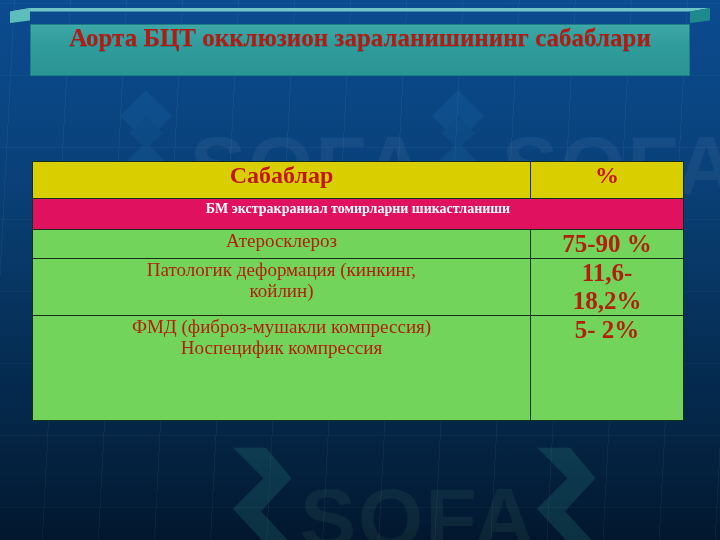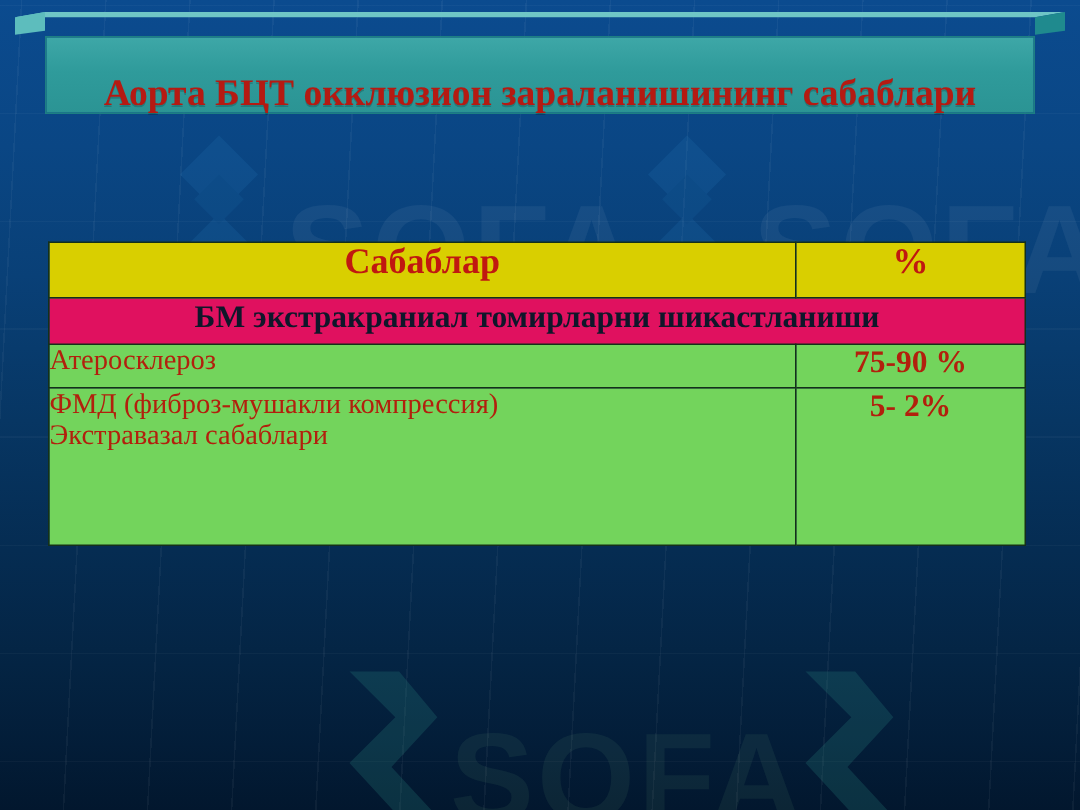--- a/index.html
+++ b/index.html
@@ -73,21 +73,21 @@
   .title-face {
     position: absolute;
     left: 20px;
     top: 16px;
     width: 660px;
     height: 52px;
     background: linear-gradient(180deg, #3ea7a7 0%, #2f9b9b 45%, #2b9494 100%);
     border: 1px solid #1d7f83;
     box-sizing: border-box;
     display: flex;
-    align-items: flex-end;
+    align-items: flex-start;
     justify-content: center;
   }
   #title-text {
     color: #b51a12;
     font-family: "Liberation Serif", "DejaVu Serif", serif;
     font-weight: 700;
     font-size: 25px;
     line-height: 1;
     white-space: nowrap;
     text-shadow: 0 1px 0 rgba(0,0,0,0.18);
@@ -128,50 +128,51 @@
   }
 
   
   tr.section-row td {
     background: #e0115f;
     height: 30px;
     text-align: center;
     vertical-align: middle;
   }
   tr.section-row td span {
-    color: #0f172a;
-    font-weight: 700;
-    font-size: 21px;
+    color: #ffffff;
+    font-weight: 700;
+    font-size: 14px;
     font-family: "Liberation Serif", "DejaVu Serif", serif;
     white-space: nowrap;
   }
 
   
   tr.data-row td {
     background: #73d45c;
   }
   td.cause-cell {
     padding: 2px 4px 2px 6px;
+    text-align: center;
   }
   td.cause-cell span {
     display: block;
     color: #b2200d;
     font-size: 19px;
     line-height: 1.12;
     font-family: "Liberation Serif", "DejaVu Serif", serif;
     font-weight: 400;
   }
   td.pct-cell {
     padding: 2px 6px;
     text-align: center;
   }
   td.pct-cell span {
     display: block;
     color: #b2200d;
-    font-size: 21px;
+    font-size: 25px;
     line-height: 1.12;
     font-weight: 700;
     font-family: "Liberation Serif", "DejaVu Serif", serif;
   }
 
   tr.r-athero td  { height: 28px; }
   tr.r-patho td   { height: 56px; }
   tr.r-takayasu td{ height: 56px; }
   tr.r-fmd td     { height: 104px; }
 </style>
@@ -255,26 +256,36 @@
           <td class="cause-cell">
             <span>Атеросклероз</span>
             <span></span>
           </td>
           <td class="pct-cell">
             <span>75-90 %</span>
             <span></span>
           </td>
         </tr>
 
+        <tr class="data-row r-patho">
+          <td class="cause-cell">
+            <span>Патологик деформация (кинкинг,</span>
+            <span>койлин)</span>
+          </td>
+          <td class="pct-cell">
+            <span>11,6-</span>
+            <span>18,2%</span>
+          </td>
+        </tr>
 
 
         <tr class="data-row r-fmd">
           <td class="cause-cell">
             <span>ФМД (фиброз-мушакли компрессия)</span>
-            <span>Экстравазал сабаблари</span>
+            <span>Носпецифик компрессия</span>
           </td>
           <td class="pct-cell">
             <span>5- 2%</span>
             <span></span>
           </td>
         </tr>
       </tbody>
     </table>
   </div>
 

